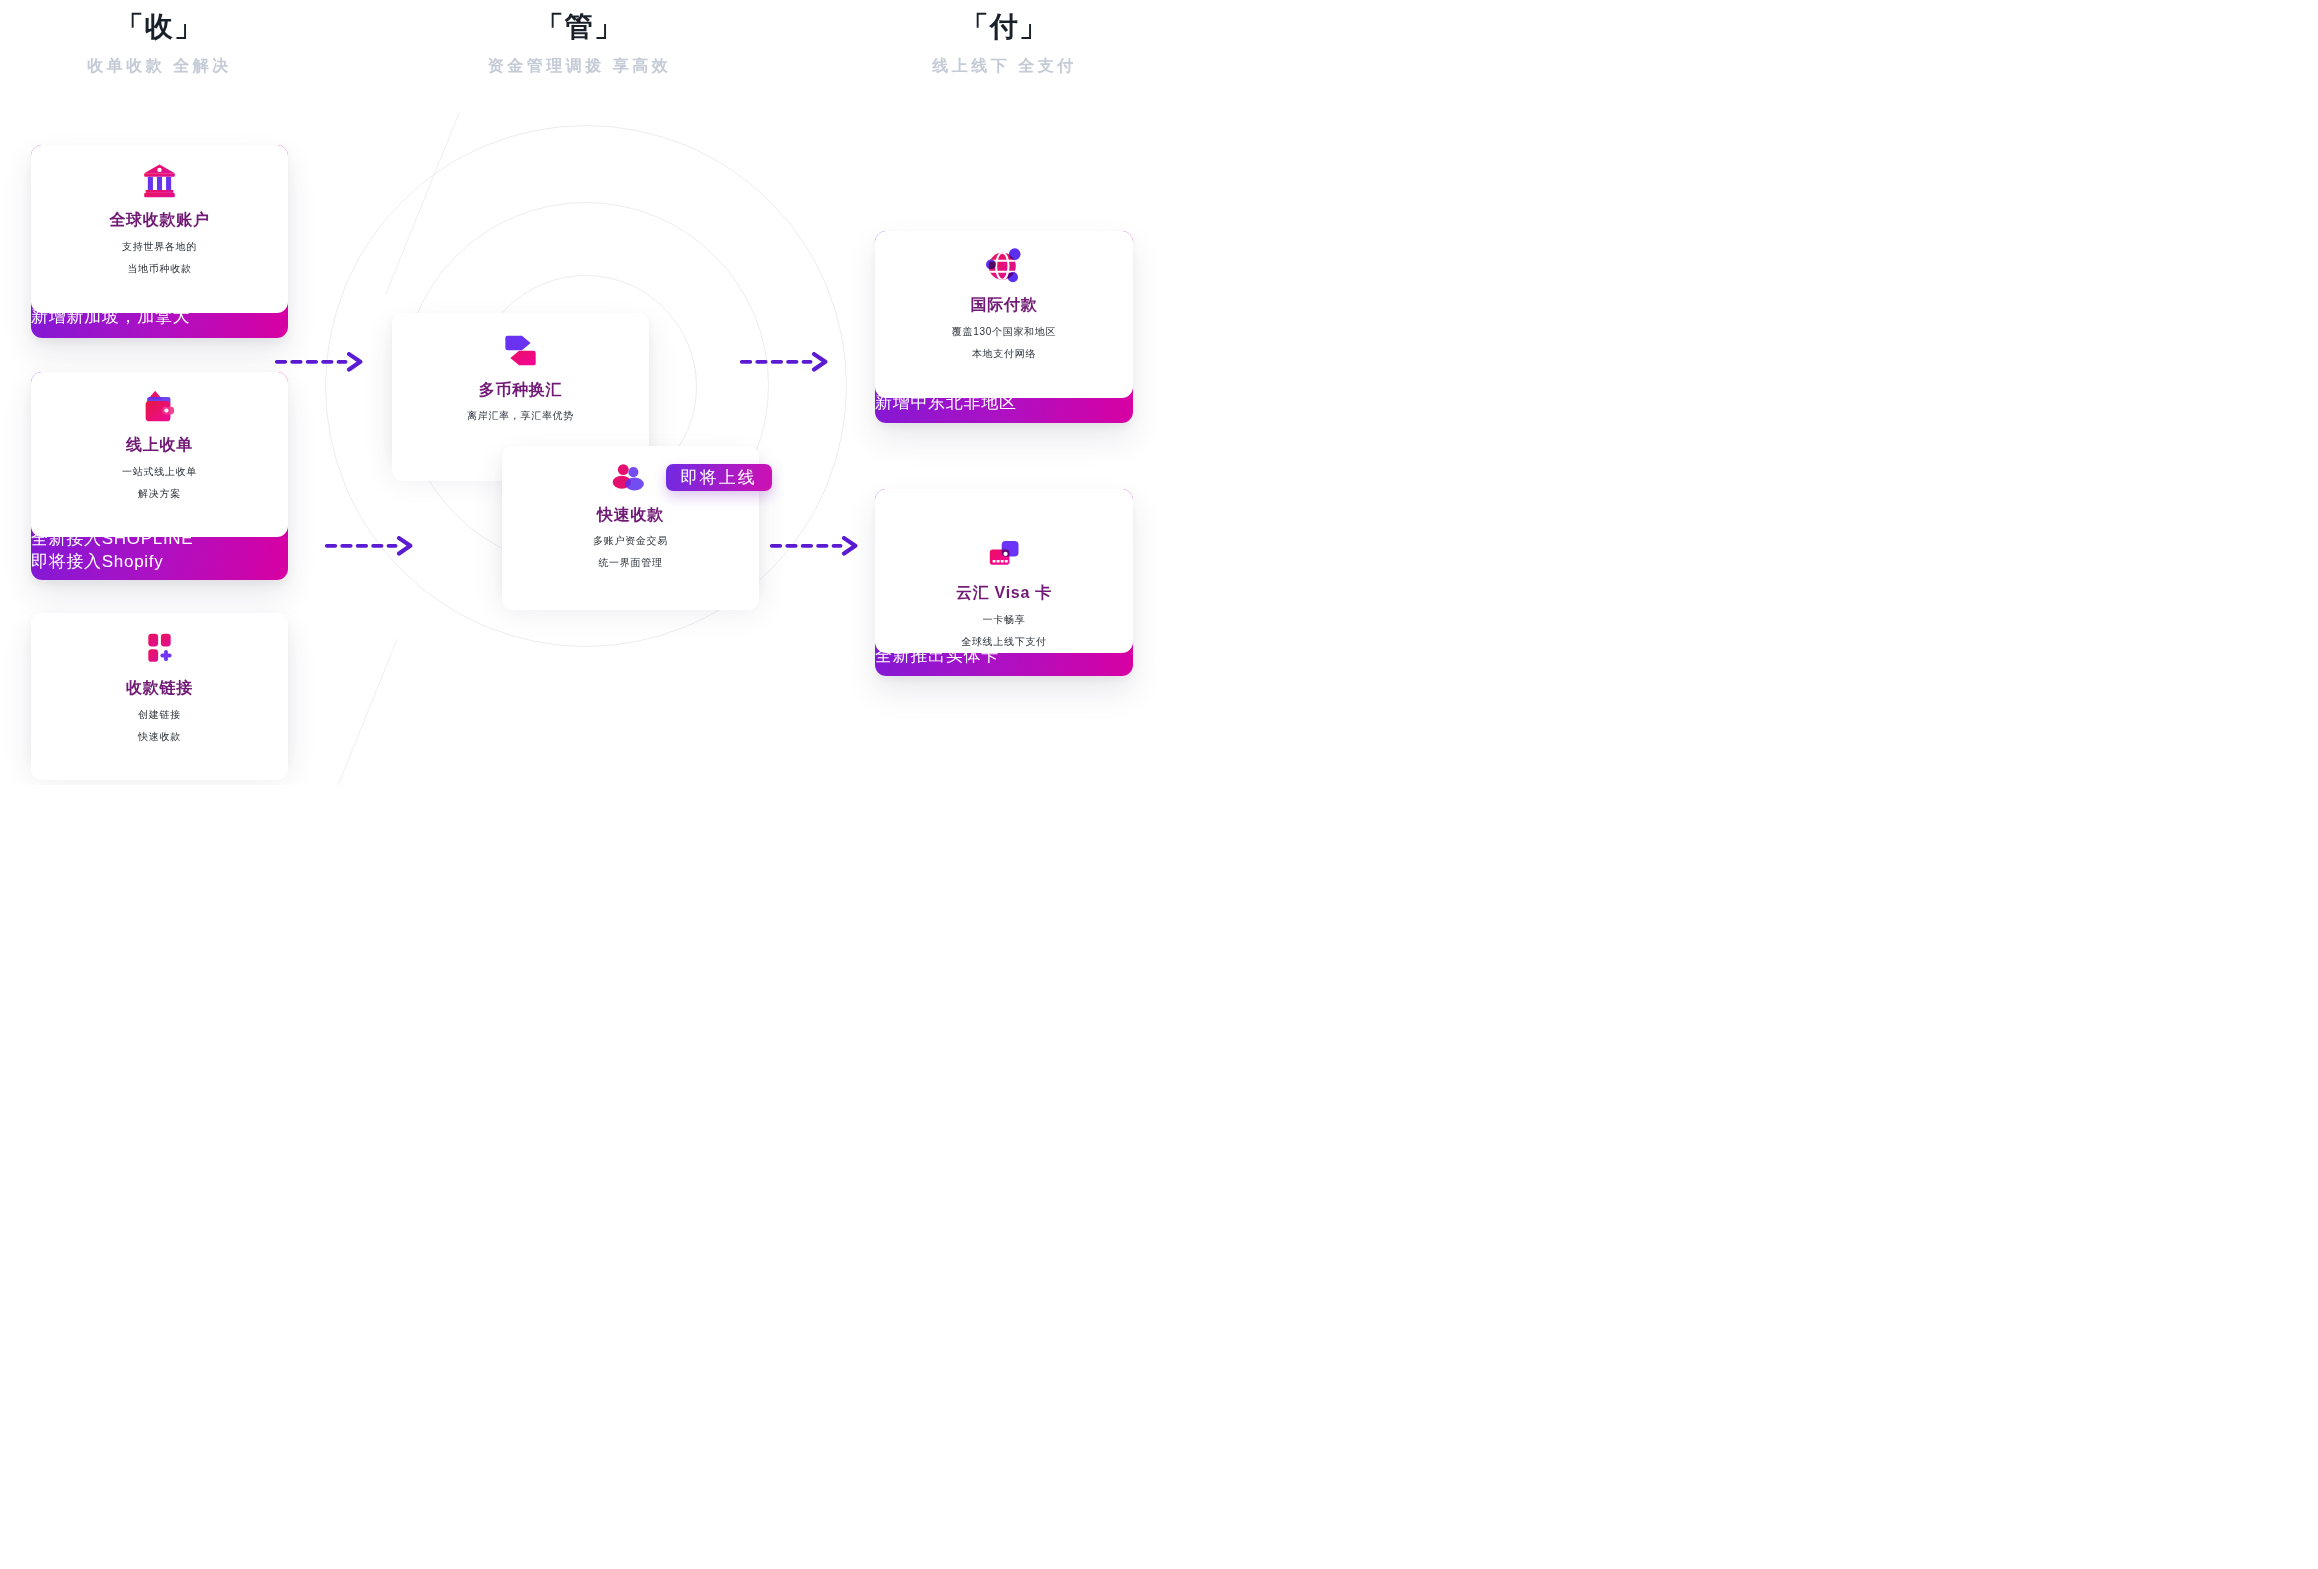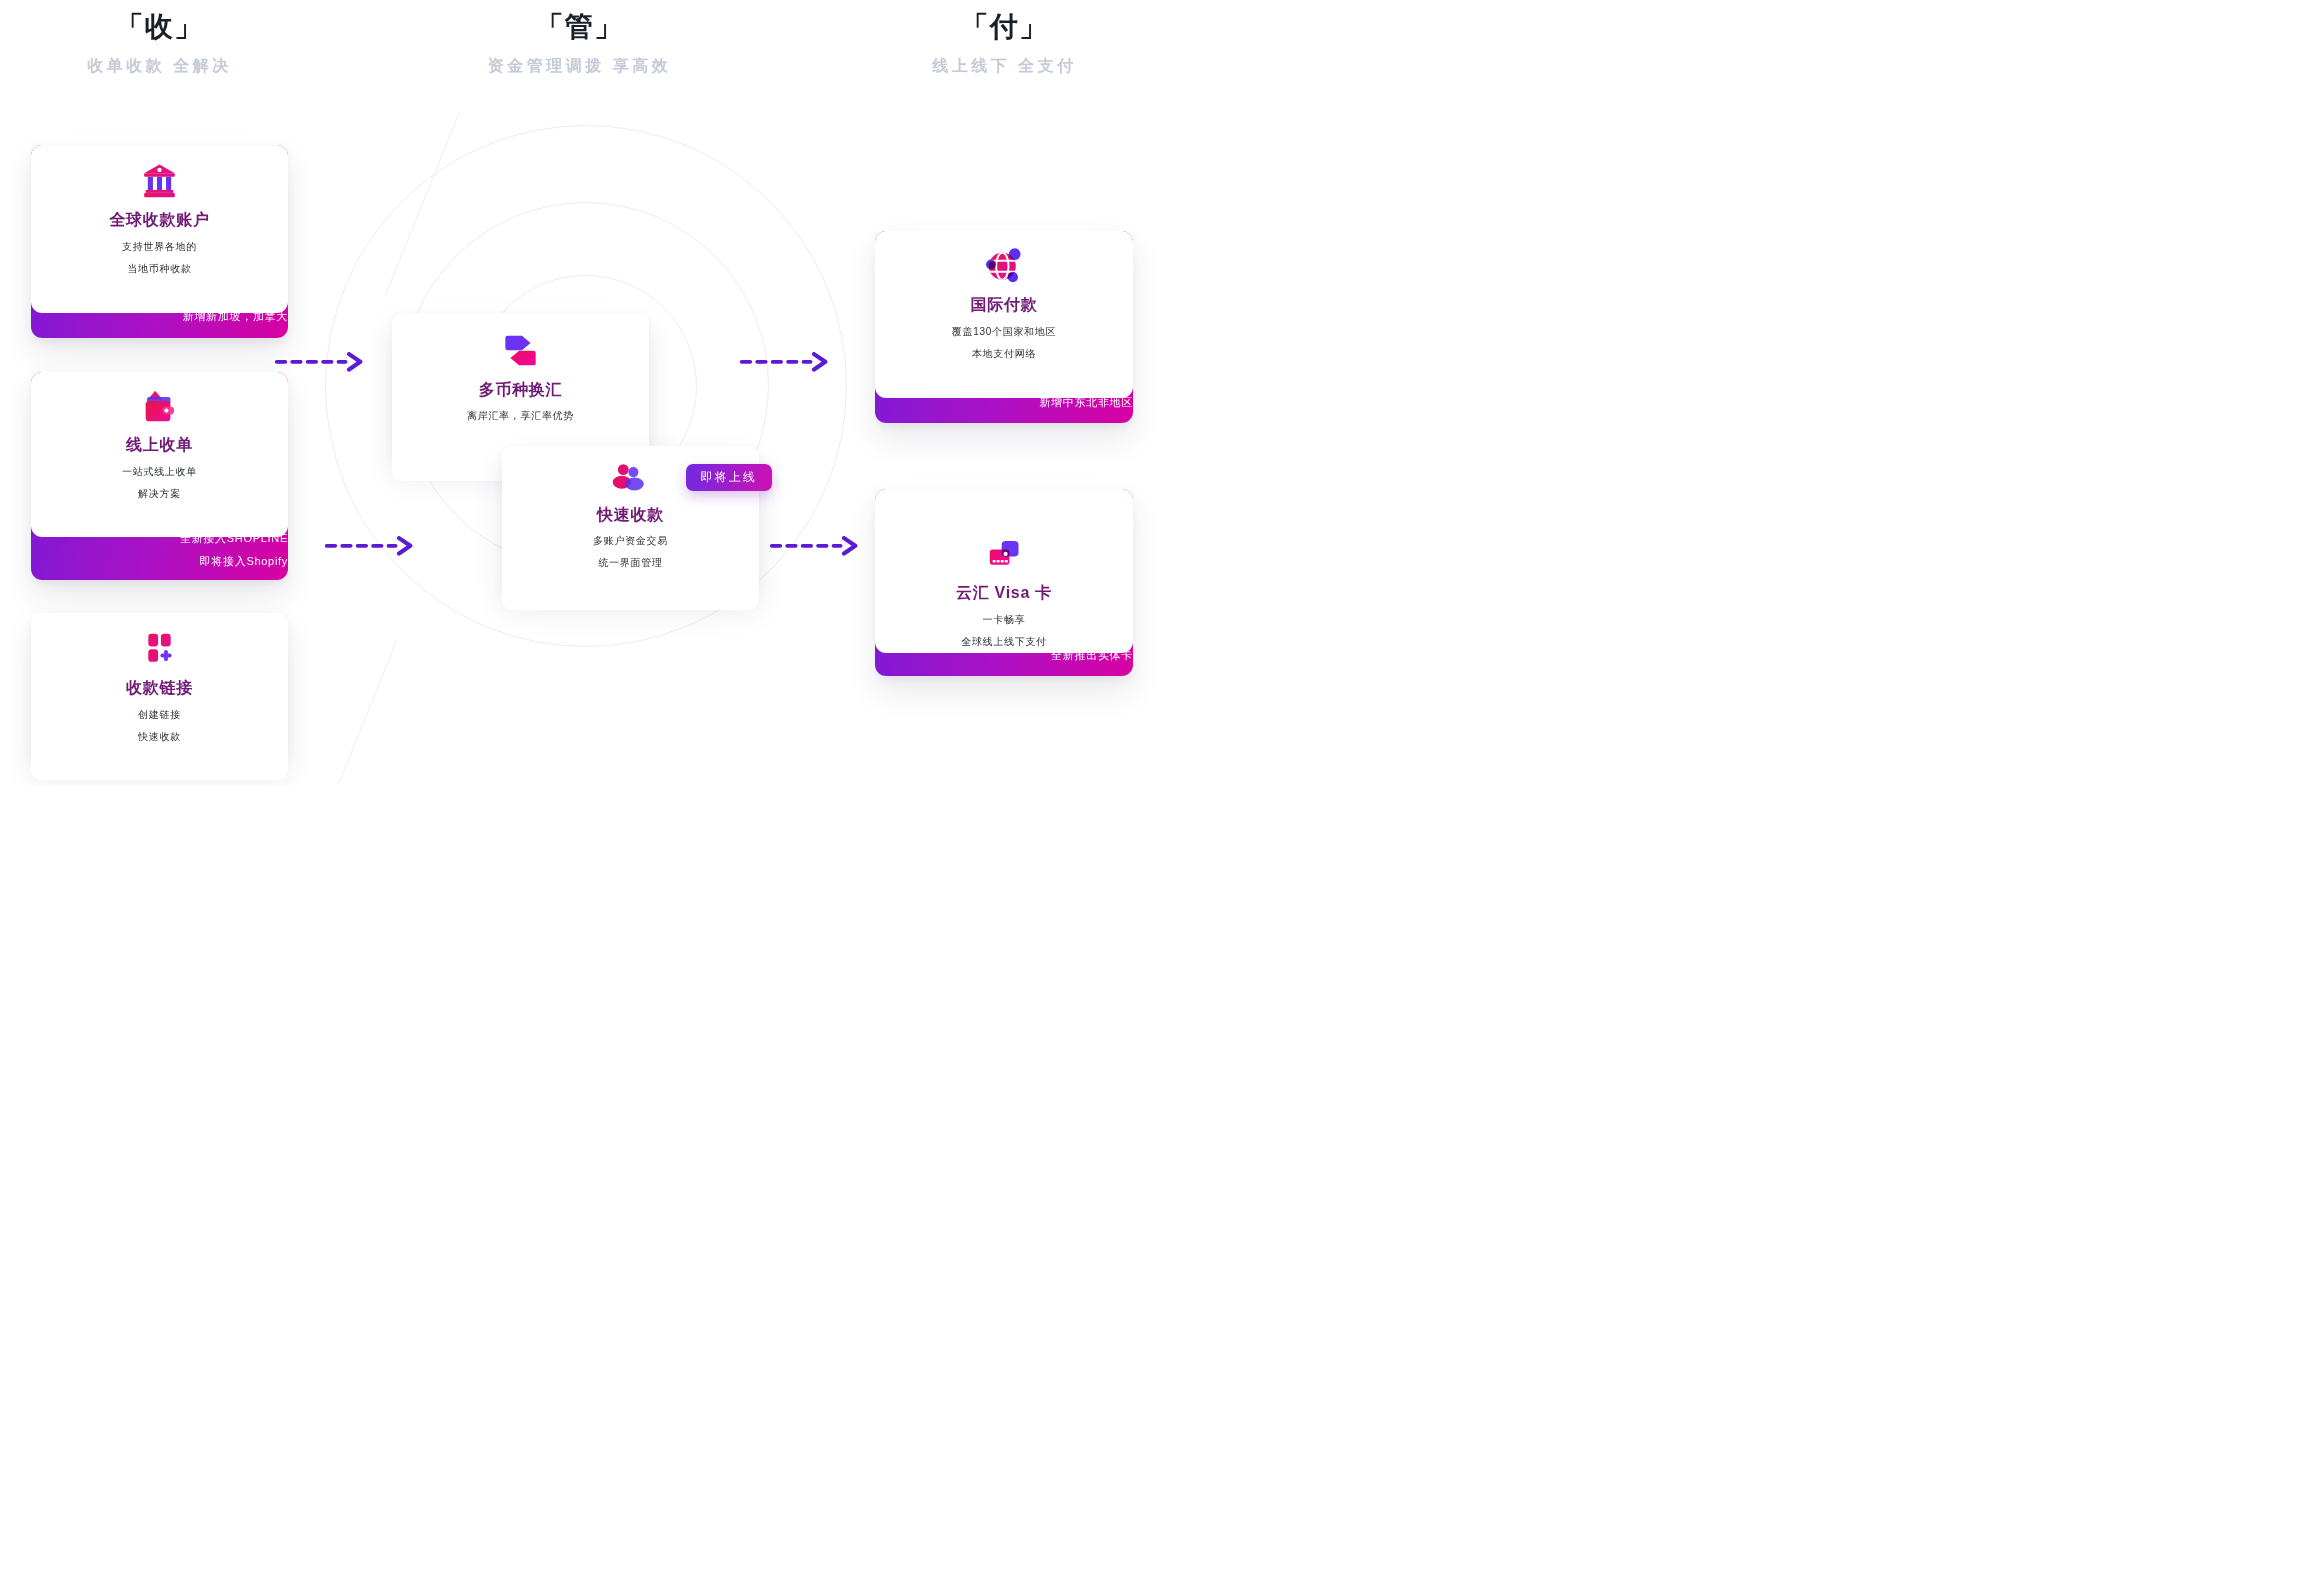--- a/index.html
+++ b/index.html
@@ -17,26 +17,26 @@
   
   .card{position:absolute;border-radius:11.2px;z-index:3;
         box-shadow:0 15.5px 31px rgba(50,50,93,.10),0 4.2px 9.8px rgba(20,20,40,.05);
         background:#fff;}
   .card.has-banner{background:linear-gradient(100deg,#7a1ad8 0%,#ab11c4 52%,#d800a2 100%);}
   .card-body{position:absolute;top:0;left:0;right:0;background:#fff;border-radius:11.2px;
              display:flex;flex-direction:column;align-items:center;}
   .card-title{font-size:16px;font-weight:700;color:#701a75;letter-spacing:0.7px;line-height:21px;margin-top:11.2px;}
   .card-lines{margin-top:5.6px;text-align:center;font-size:10px;color:#2a3038;line-height:22px;letter-spacing:0.7px;}
   .card-banner{position:absolute;left:0;right:0;bottom:0;display:flex;flex-direction:column;
-               align-items:flex-end;justify-content:center;color:#fff;font-size:11px;
+               align-items:flex-start;justify-content:center;color:#fff;font-size:17px;
                letter-spacing:0.7px;line-height:23px;}
   .icon{display:block;}
   
   .badge{position:absolute;top:18px;right:-12.7px;height:27px;display:flex;align-items:center;
-         padding:0 14.8px;border-radius:7px;color:#fff;font-size:12px;font-weight:500;
+         padding:0 14.8px;border-radius:7px;color:#fff;font-size:17px;font-weight:500;
          letter-spacing:2.1px;background:linear-gradient(100deg,#6f2ae2 0%,#cf10b2 100%);
          box-shadow:0 5.6px 12.7px rgba(120,20,190,.25);z-index:6;}
   
   .arrow{position:absolute;z-index:2;}
 </style>
 </head>
 <body>
 
 <div class="stage">
 

